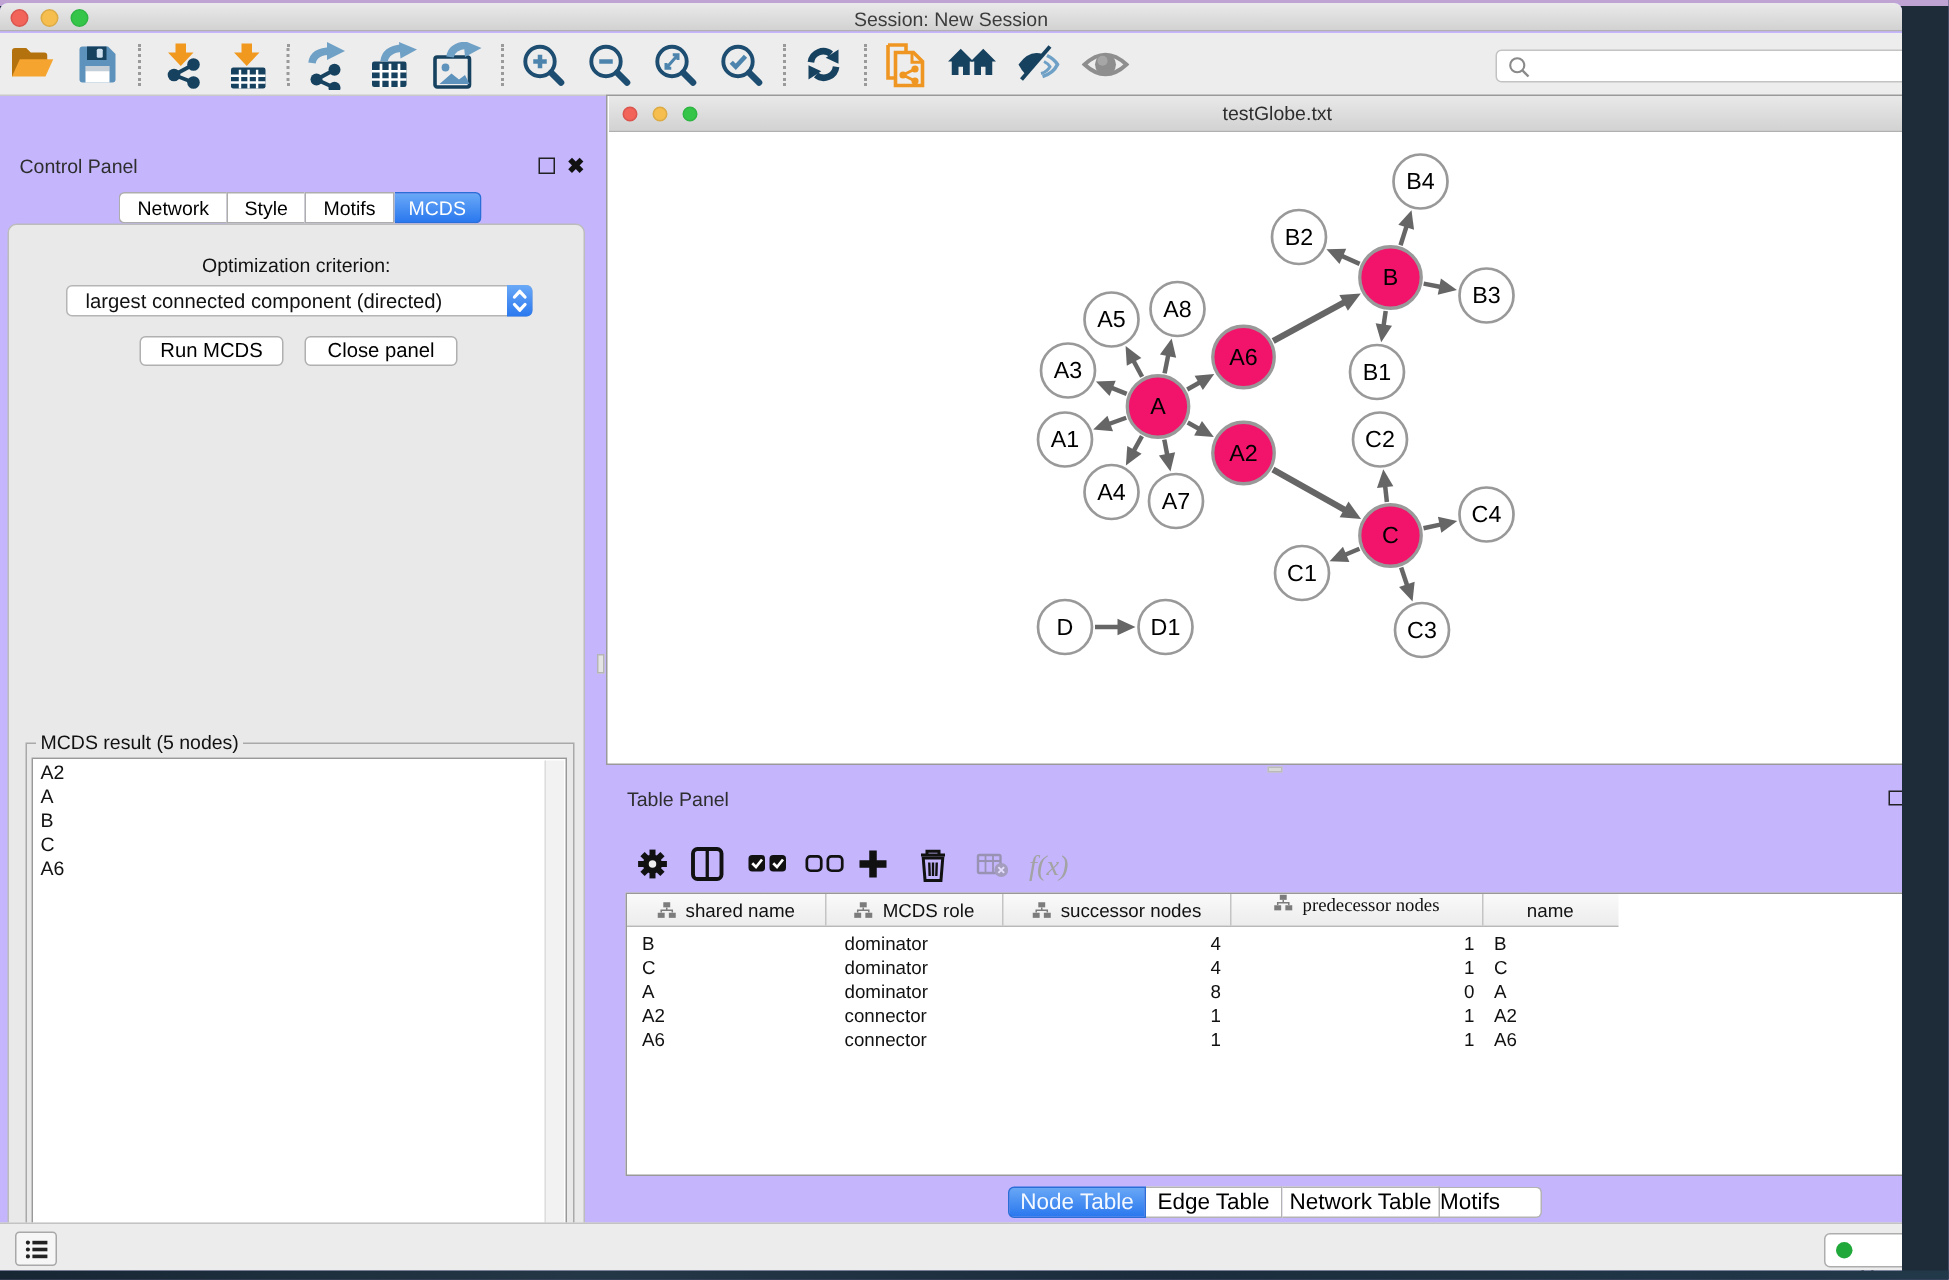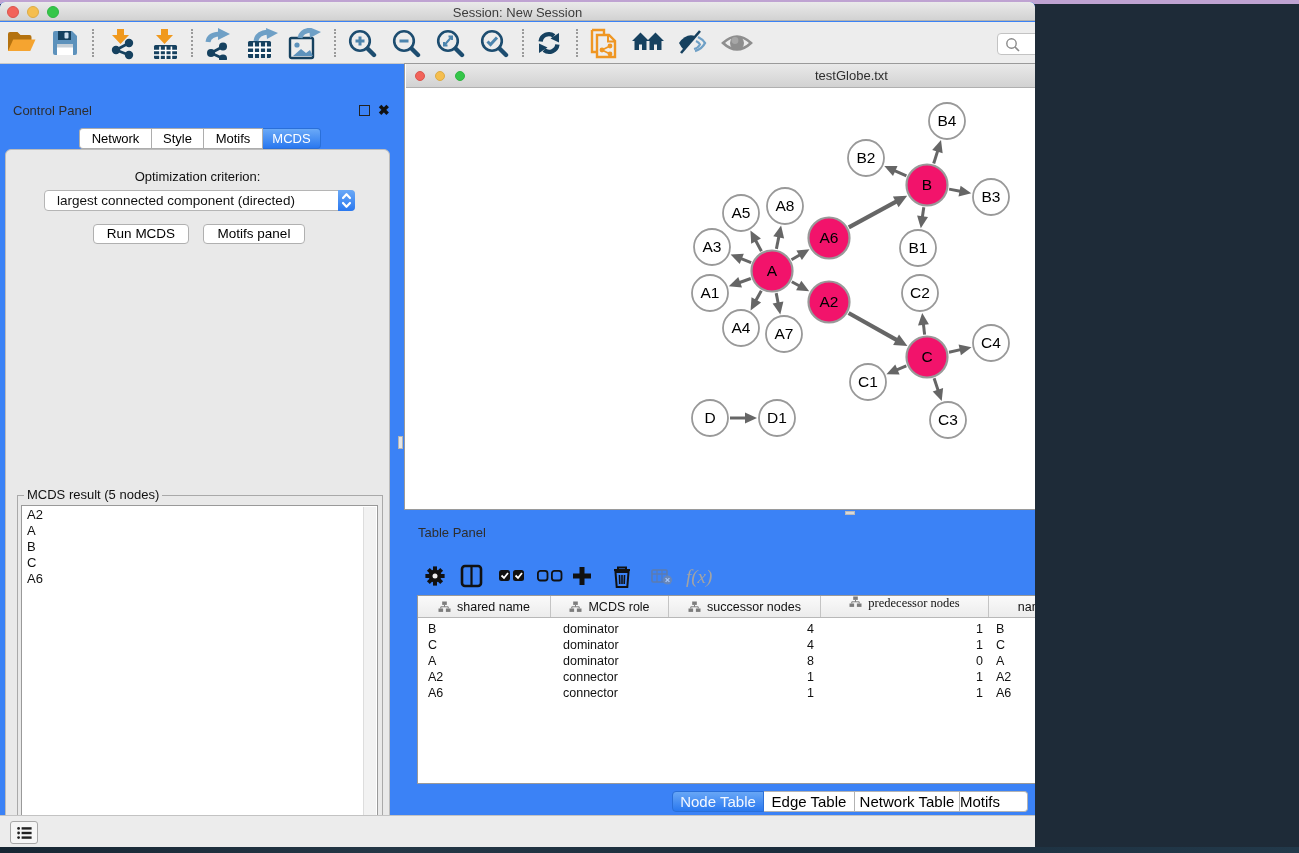--- a/index.html
+++ b/index.html
@@ -1,20 +1,20 @@
 <!DOCTYPE html>
 <html><head>
 <meta charset="utf-8">
 <style>
   * { margin:0; padding:0; box-sizing:border-box; }
   html,body { width:1299px; height:853px; overflow:hidden;
     font-family:"Liberation Sans", sans-serif; background:#1e2b38; }
   .abs { position:absolute; }
-  #mainwin { position:absolute; left:0; top:2px; width:1035px; height:846px;
-    background:#3b82f6; border-radius:5px 5px 0 0; overflow:hidden; }
+  #mainwin { position:absolute; left:0; top:2px; width:1268px; height:846px;
+    background:#c4b5fd; border-radius:5px 5px 0 0; overflow:hidden; }
   #wall-top { position:absolute; left:0; top:0; width:1299px; height:4px; background:#bfa3d2; }
   #wall-bottom { position:absolute; left:0; top:847px; width:1299px; height:6px;
     background:linear-gradient(90deg,#172633,#243746 30%,#1b2d3c 60%,#22394a); }
   #titlebar { position:absolute; left:0; top:0; width:100%; height:19px;
     background:linear-gradient(#eaeaea,#d2d2d2); border-bottom:1px solid #b1b1b1;
     border-radius:5px 5px 0 0; }
   .tl { position:absolute; top:4px; width:12px; height:12px; border-radius:50%; }
   #titlebar .t { position:absolute; top:3px; width:100%; text-align:center;
     font-size:13px; color:#3c3c3c; }
   #toolbar { position:absolute; left:0; top:20px; width:100%; height:42px;
@@ -176,21 +176,21 @@
         <div class="abs" style="left:12px; top:2px; font-size:13.5px; color:#111;">largest connected component (directed)</div>
         <div class="abs" style="right:-1px; top:-1px; width:17px; height:21px; background:linear-gradient(#6aa9f7,#2a78ef); border-radius:0 4px 4px 0;">
           <svg width="17" height="21" viewBox="0 0 17 21">
             <path d="M5 8 L8.5 4.2 L12 8" stroke="#fff" stroke-width="2.2" fill="none" stroke-linecap="round" stroke-linejoin="round"></path>
             <path d="M5 13 L8.5 16.8 L12 13" stroke="#fff" stroke-width="2.2" fill="none" stroke-linecap="round" stroke-linejoin="round"></path>
           </svg>
         </div>
       </div>
       <div class="abs" style="left:0; top:19px; width:100%; text-align:center; font-size:13px; color:#111;">Optimization criterion:</div>
       <div class="abs" style="left:87px; top:74px; width:96px; height:20px; background:#fff; border:1px solid #b0b0b0; border-radius:4px; text-align:center; line-height:18px; font-size:13.5px;">Run MCDS</div>
-      <div class="abs" style="left:197px; top:74px; width:102px; height:20px; background:#fff; border:1px solid #b0b0b0; border-radius:4px; text-align:center; line-height:18px; font-size:13.5px;">Motifs panel</div>
+      <div class="abs" style="left:197px; top:74px; width:102px; height:20px; background:#fff; border:1px solid #b0b0b0; border-radius:4px; text-align:center; line-height:18px; font-size:13.5px;">Close panel</div>
 
       <div class="abs" style="left:11px; top:338px; width:366px; height:341px;">
         <div class="abs" style="left:0; top:7px; width:100%; height:334px; border:1px solid #a9a9a9;"></div>
         <div class="abs" style="left:7px; top:0; background:#e9e9e9; padding:0 3px; font-size:13px; color:#111; line-height:14px;">MCDS result (5 nodes)</div>
         <div class="abs" style="left:4px; top:17px; width:357px; height:320px; background:#fff; border:1px solid #999;">
           <div style="font-size:13px; color:#111; padding:1px 0 0 5px; line-height:16px;">A2<br>A<br>B<br>C<br>A6</div>
           <div class="abs" style="right:1px; top:1px; width:13px; height:318px; background:#f2f2f2; border-left:1px solid #ddd;"></div>
         </div>
       </div>
     </div>

